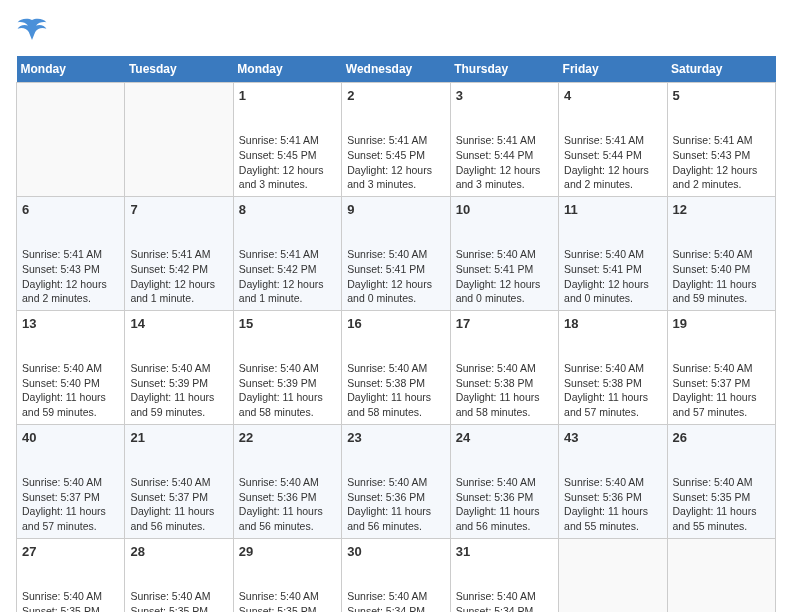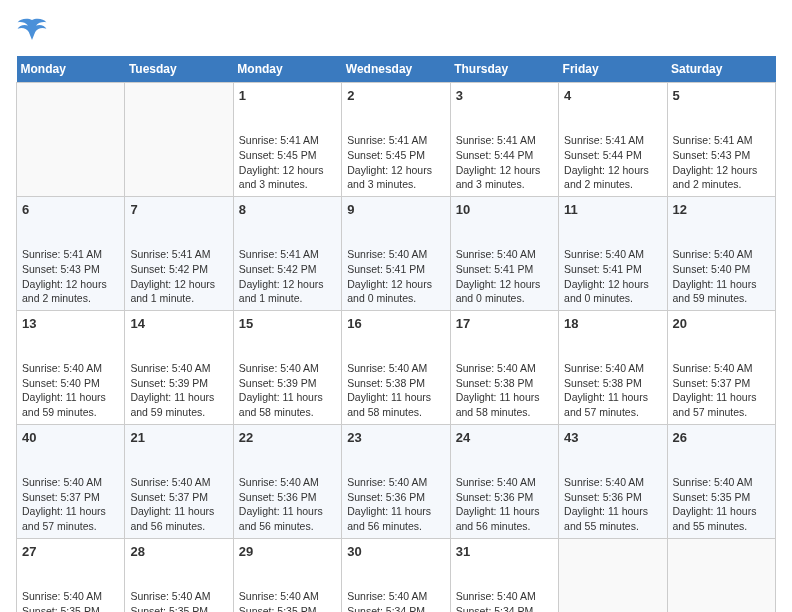--- a/index.html
+++ b/index.html
@@ -226,21 +226,21 @@
 Sunset: 5:38 PM
 Daylight: 11 hours and 58 minutes.</div>
         </td>
         <td>
           <span class="day-number">18</span>
           <div class="day-info" style="white-space: pre-line;">Sunrise: 5:40 AM
 Sunset: 5:38 PM
 Daylight: 11 hours and 57 minutes.</div>
         </td>
         <td>
-          <span class="day-number">20</span>
+          <span class="day-number">19</span>
           <div class="day-info" style="white-space: pre-line;">Sunrise: 5:40 AM
 Sunset: 5:37 PM
 Daylight: 11 hours and 57 minutes.</div>
         </td>
       </tr>
       <tr>
         <td>
           <span class="day-number">40</span>
           <div class="day-info" style="white-space: pre-line;">Sunrise: 5:40 AM
 Sunset: 5:37 PM

